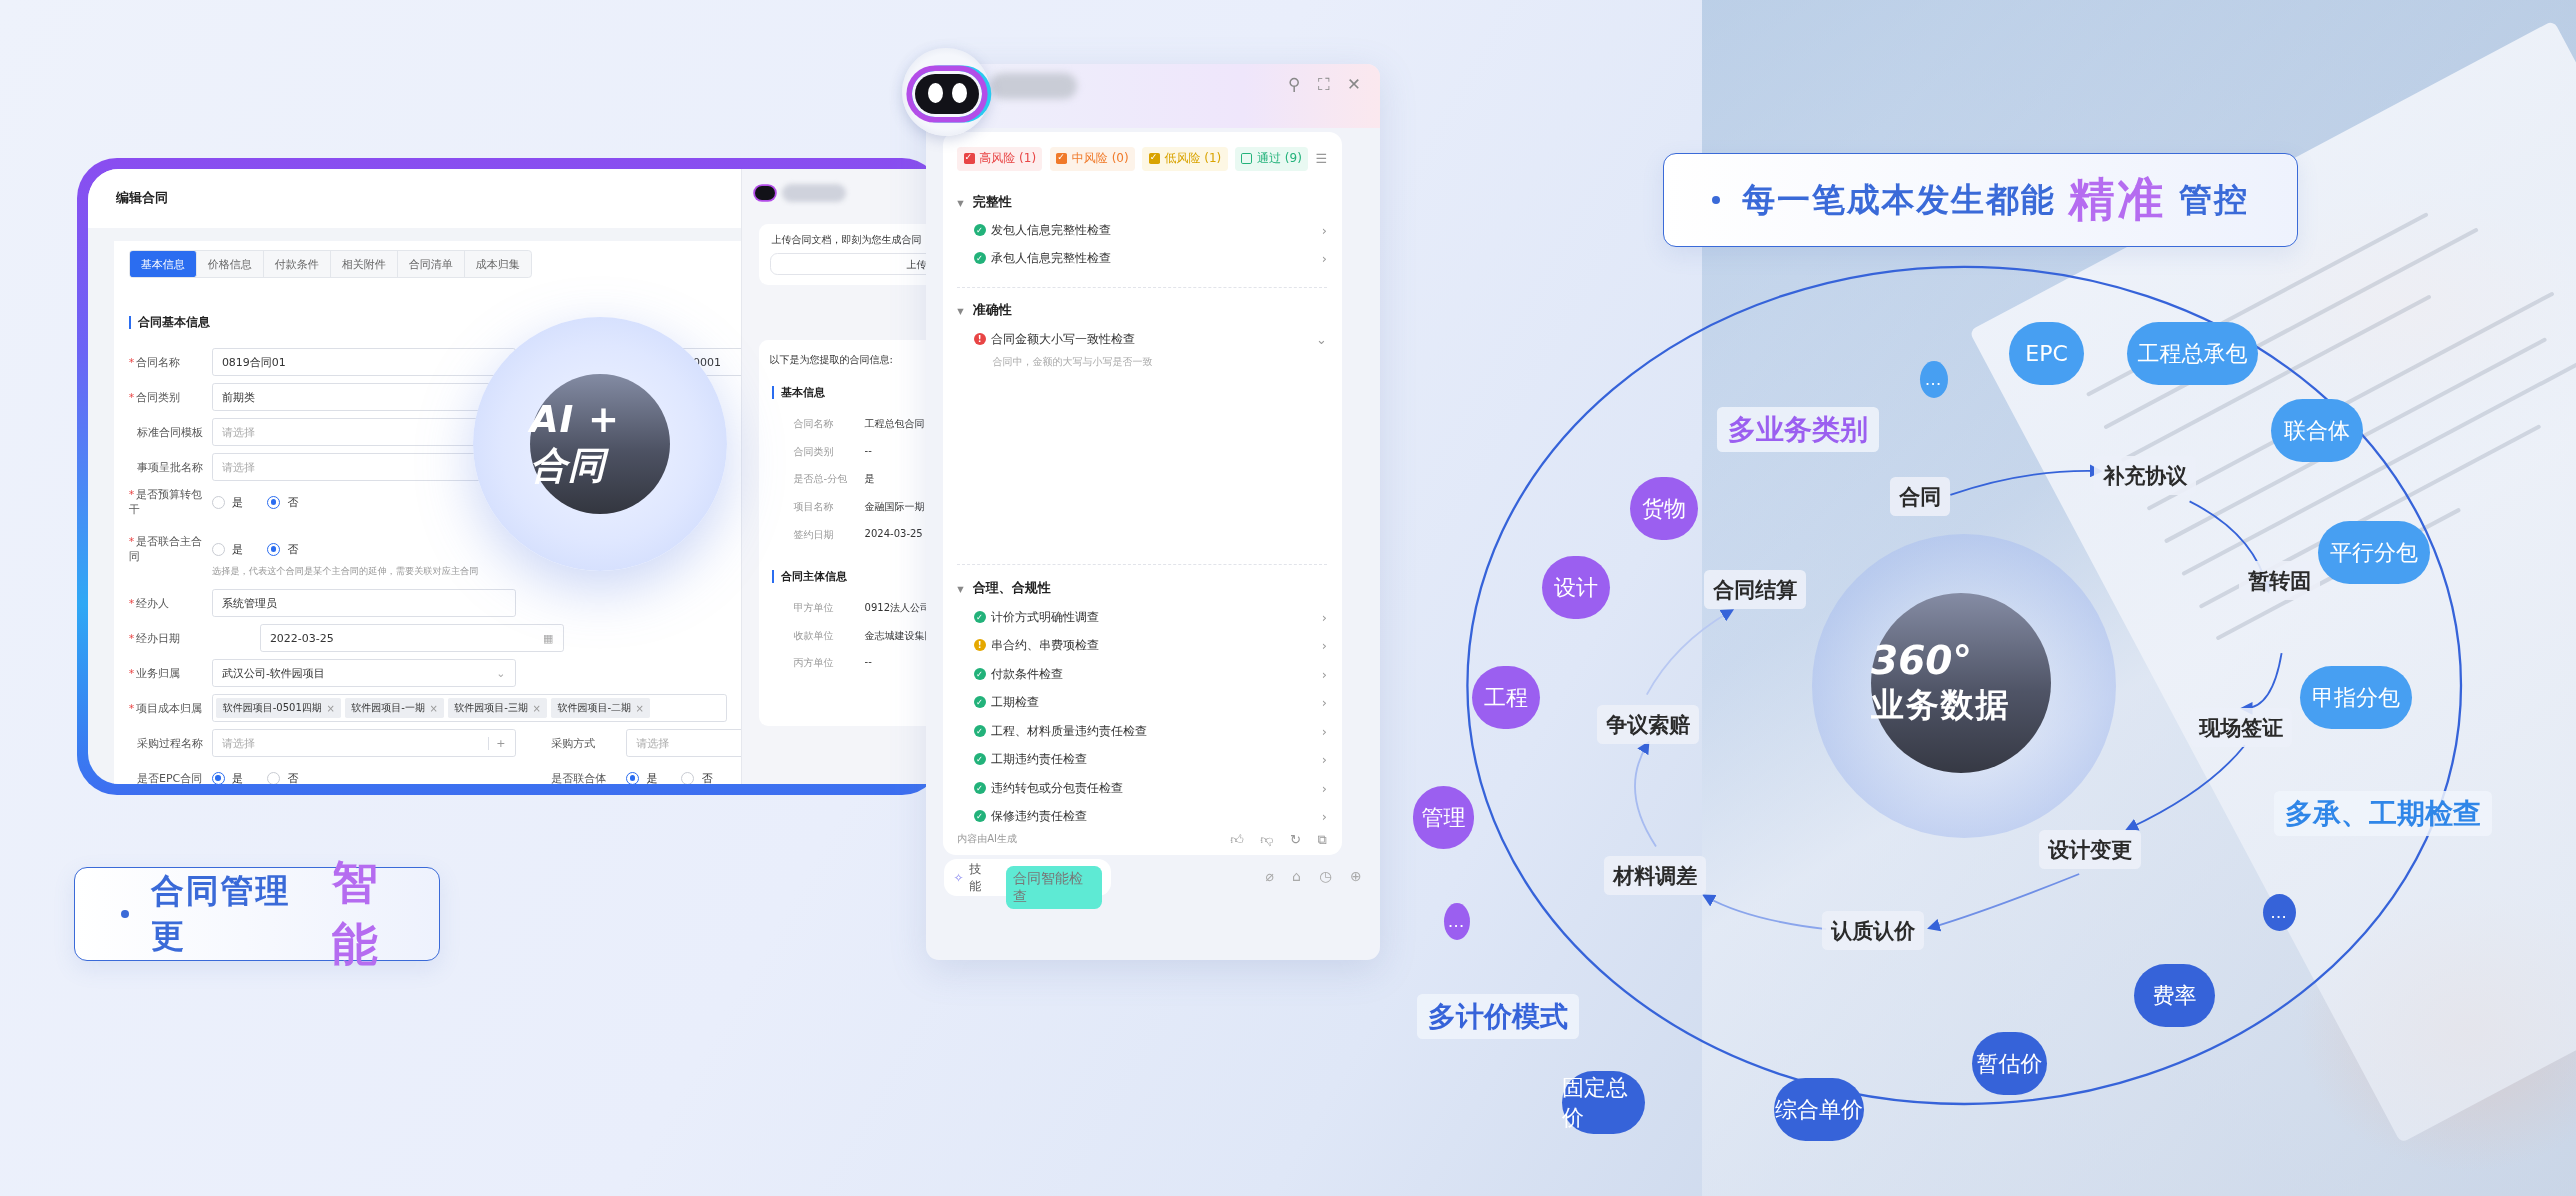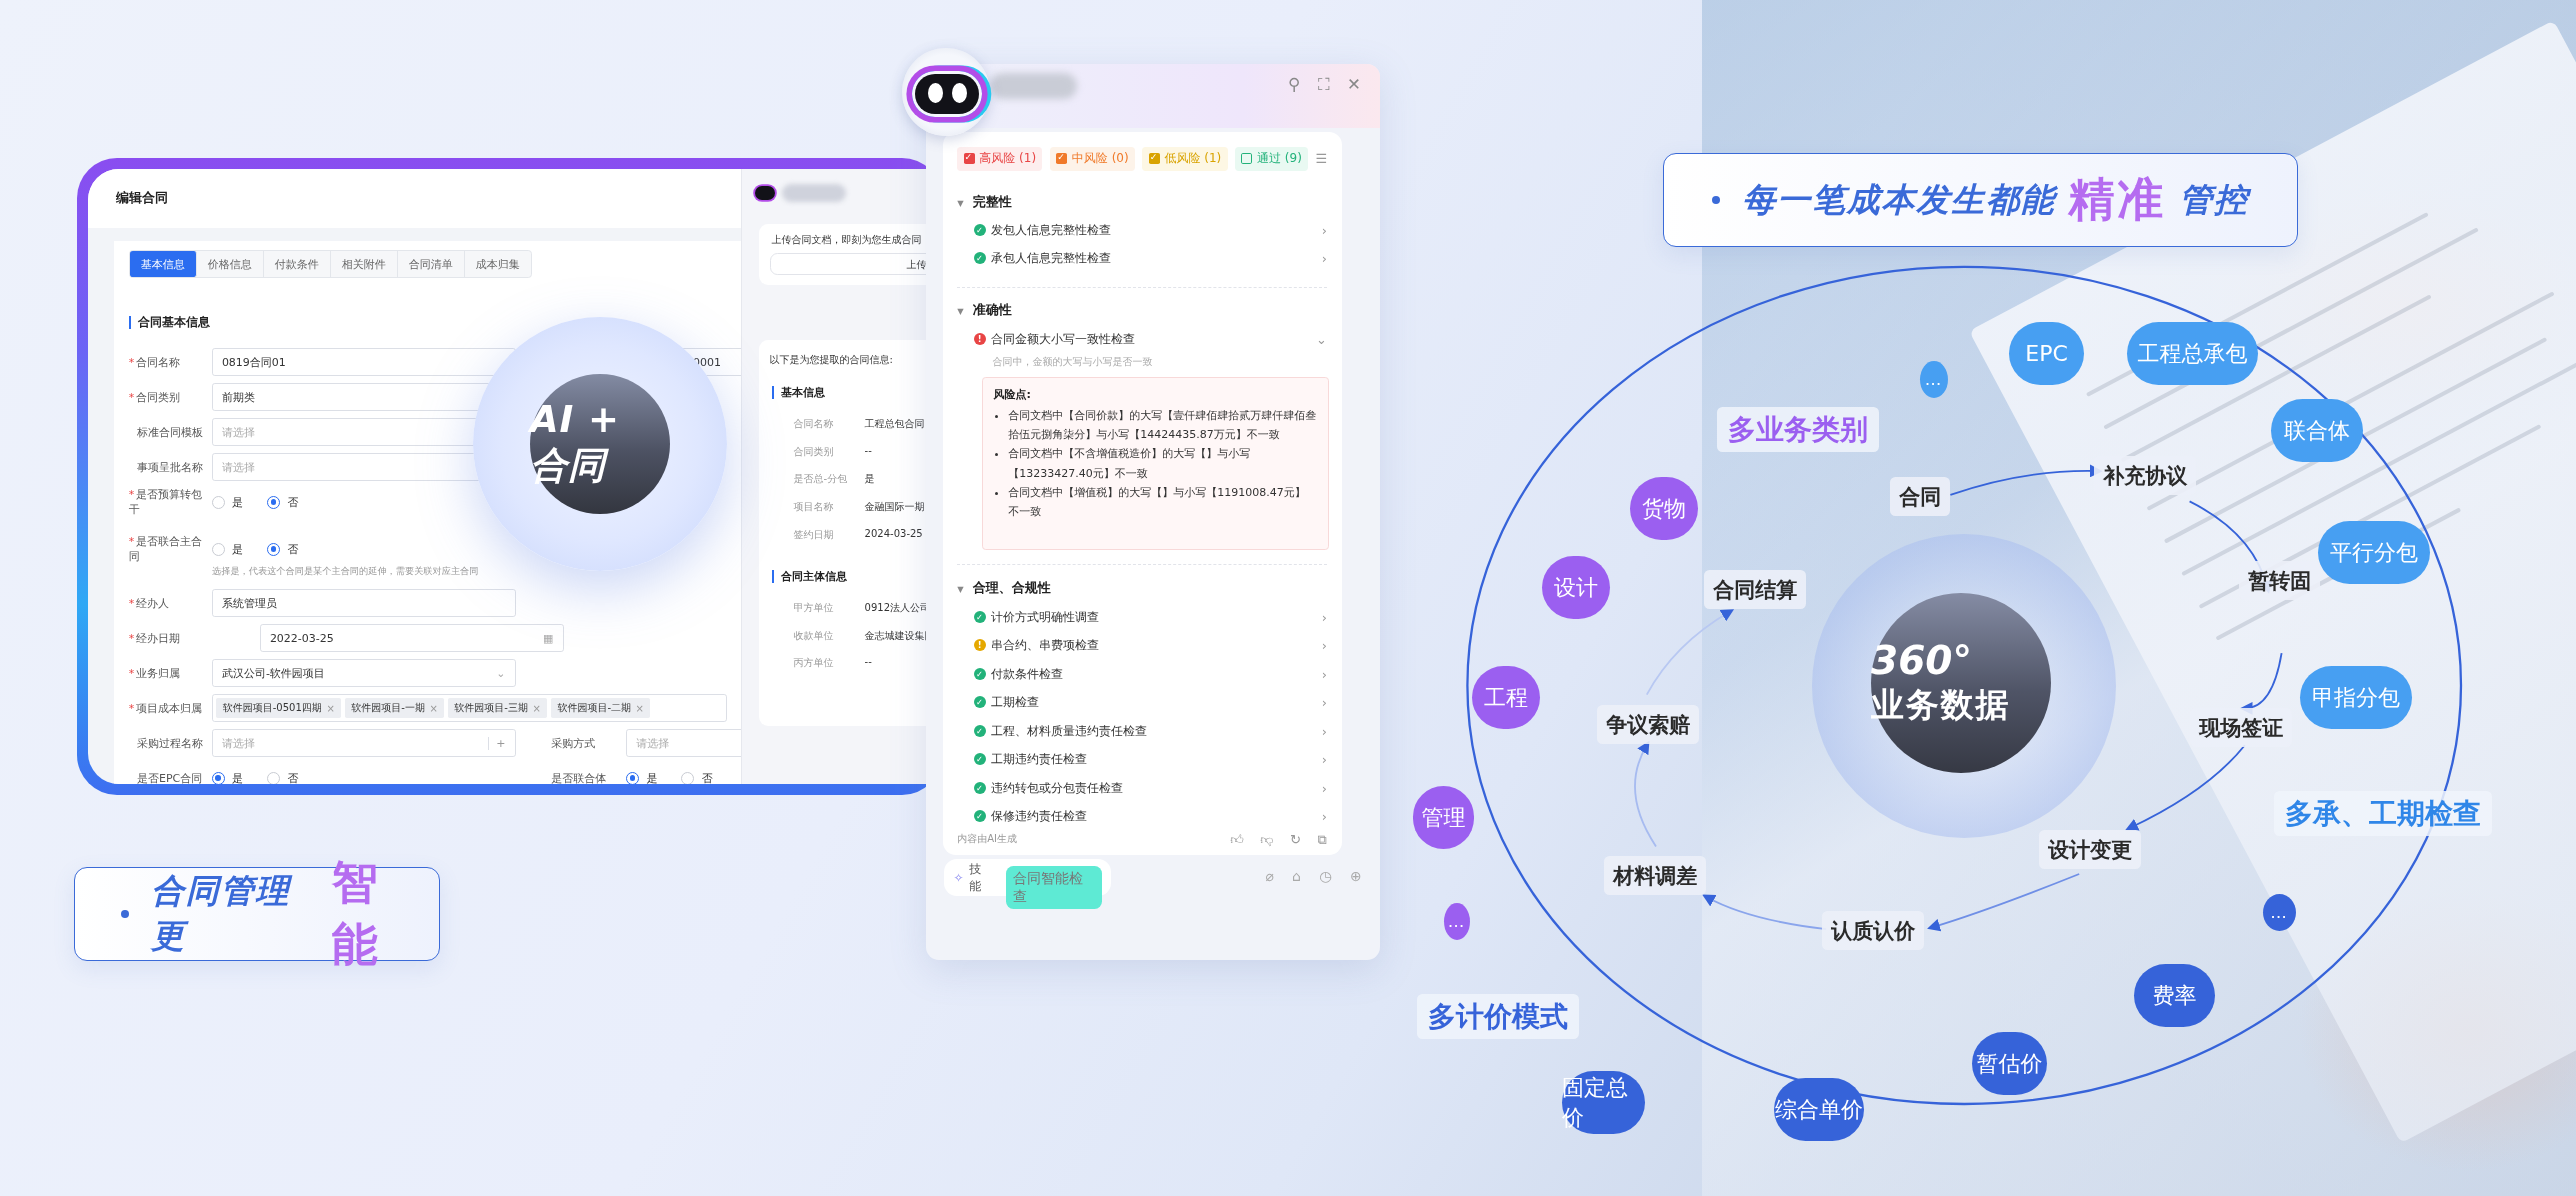--- a/index.html
+++ b/index.html
@@ -102,21 +102,21 @@
 
   .skill-bar { position: absolute; left: 18.4px; top: 795px; width: 167px; height: 37px; background: #fff; border-radius: 13px; display: flex; align-items: center; padding: 0 9.2px; font-size: 12px; color: #555; }
   .skill-chip { margin-left: 13px; background: #5eead4; border-radius: 7.4px; padding: 3.7px 7.4px; font-size: 14px; color: #777; margin-top: 20px; }
   .tool-icons { position: absolute; right: 18.4px; top: 804px; display: flex; gap: 18.4px; color: #aaa; font-size: 14px; }
   .chat-input { position: absolute; left: 18.4px; top: 839px; width: 423px; height: 42px; background: #fff; border-radius: 11px; display: flex; align-items: center; padding: 0 14.7px; font-size: 12px; color: #999; box-shadow: 0 1.8px 5.5px rgba(0,0,0,0.04); }
   .send { margin-left: auto; color: #ccc; font-size: 16.6px; }
 
   
   .slogan { position: absolute; border: 1.8px solid #3a6ad8; border-radius: 13px; background: linear-gradient(90deg, #ffffff, #eef2fd); display: flex; align-items: center; box-shadow: 0 7.4px 22px rgba(90,120,200,0.12); }
   .slogan .dot { width: 8.3px; height: 8.3px; border-radius: 50%; background: #3a6ad8; margin-right: 22px; }
-  .slogan .txt { color: #3a6ad8; font-weight: bold; font-size: 33px; letter-spacing: 1.8px; font-style: italic; }
+  .slogan .txt { color: #3a6ad8; font-weight: bold; font-size: 33px; letter-spacing: 1.8px; }
   .slogan .hl { color: #b56cf0; font-weight: bold; font-size: 46px; margin: 0 13px; letter-spacing: 2.8px; }
 
   
   .diagram-svg { position: absolute; left: 0; top: 0; width: 2576px; height: 1196px; pointer-events: none; }
   .node { position: absolute; display: flex; align-items: center; justify-content: center; color: #fff; font-size: 22px; border-radius: 35px; }
   .node.purple { background: #9b5ff0; }
   .node.lblue { background: #479ff2; }
   .node.dblue { background: #3663d9; }
   .node.dots { font-size: 16.6px; letter-spacing: 1.8px; }
   .group-label { position: absolute; font-size: 28px; font-weight: bold; padding: 3.7px 11px; border-radius: 5.5px; background: rgba(240,244,252,0.85); }
@@ -371,28 +371,20 @@
       </div>
     <div class="dash" style="top:155px"></div>
 
     <div class="cat" style="top:169px"><span class="tri">▼</span><span>准确性</span></div>
     <div class="chk" style="top:197px">
         <span class="st" style="background:#e84545">!</span>
         <span>合同金额大小写一致性检查</span>
         <span class="arrow">⌄</span>
       </div>
     <div class="abs" style="left:50px;top:223px;font-size:10px;color:#aaa">合同中，金额的大写与小写是否一致</div>
-    <div class="risk-box" style="top:245px;height:173px">
-      <h5>风险点:</h5>
-      <ul>
-        <li>合同文档中【合同价款】的大写【壹仟肆佰肆拾贰万肆仟肆佰叁拾伍元捌角柒分】与小写【14424435.87万元】不一致</li>
-        <li>合同文档中【不含增值税造价】的大写【】与小写【13233427.40元】不一致</li>
-        <li>合同文档中【增值税】的大写【】与小写【1191008.47元】不一致</li>
-      </ul>
-    </div>
     <div class="dash" style="top:432px"></div>
 
     <div class="cat" style="top:447px"><span class="tri">▼</span><span>合理、合规性</span></div>
     <div class="chk" style="top:475px">
         <span class="st" style="background:#22b27a">✓</span>
         <span>计价方式明确性调查</span>
         <span class="arrow">›</span>
       </div>
     <div class="chk" style="top:503px">
         <span class="st" style="background:#e5a800">!</span>

